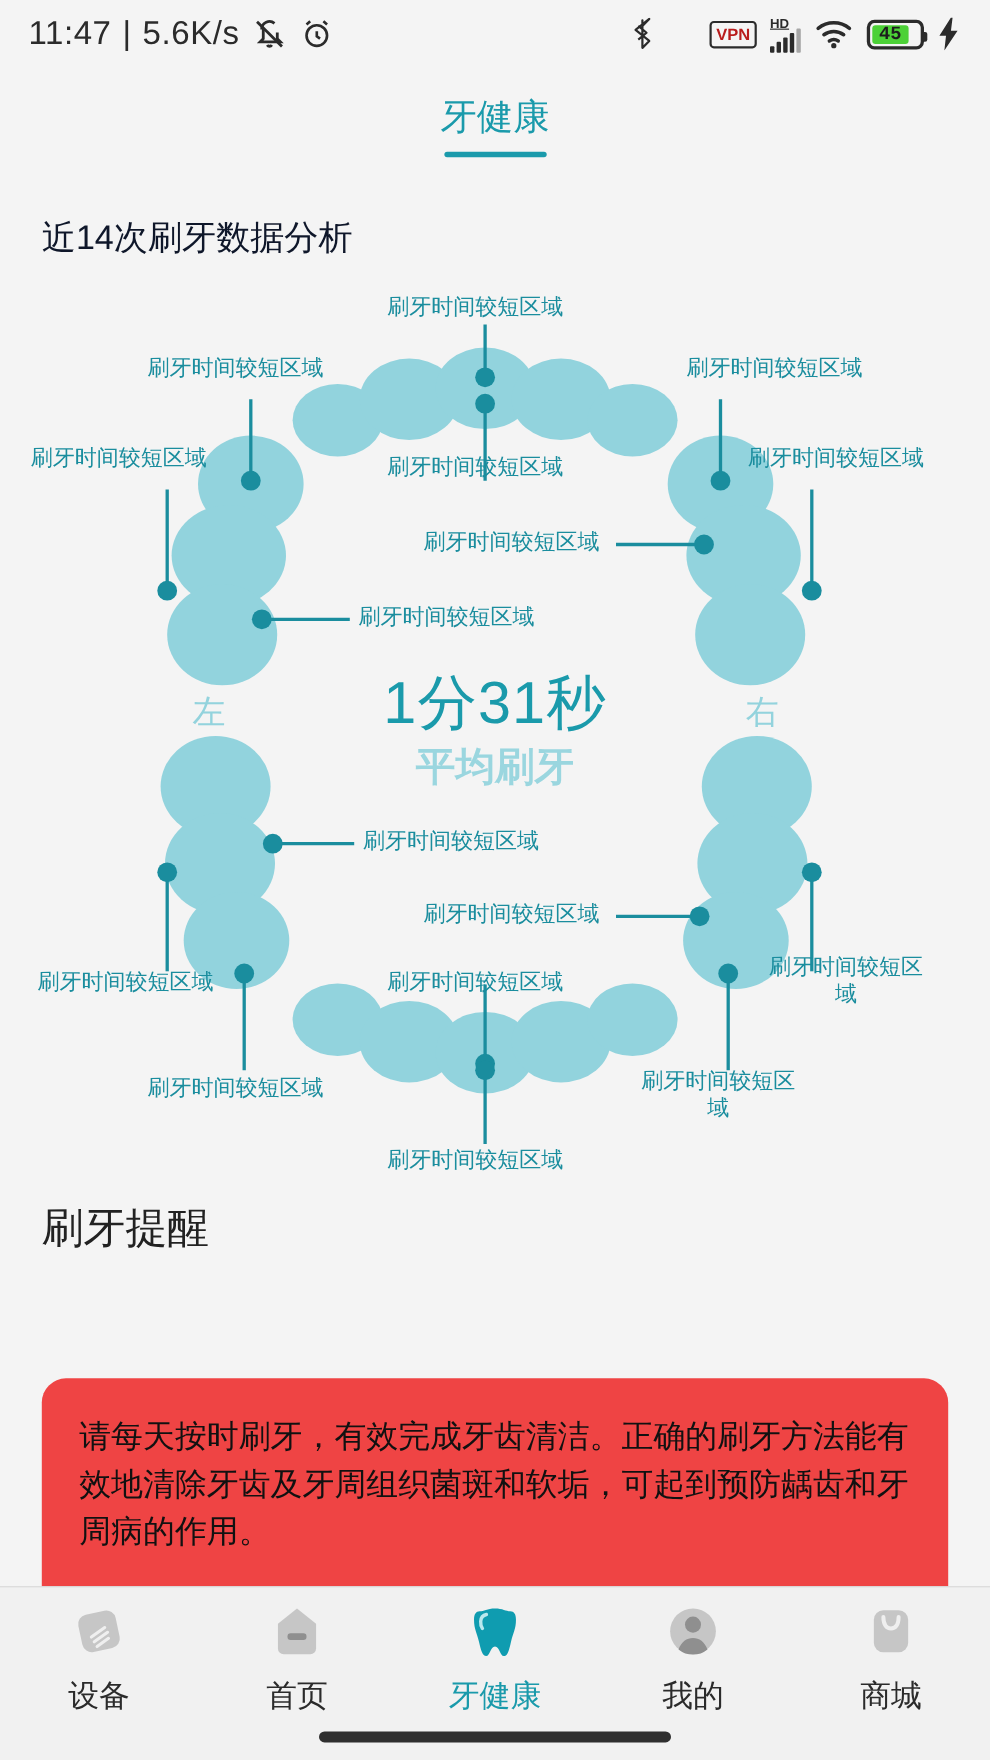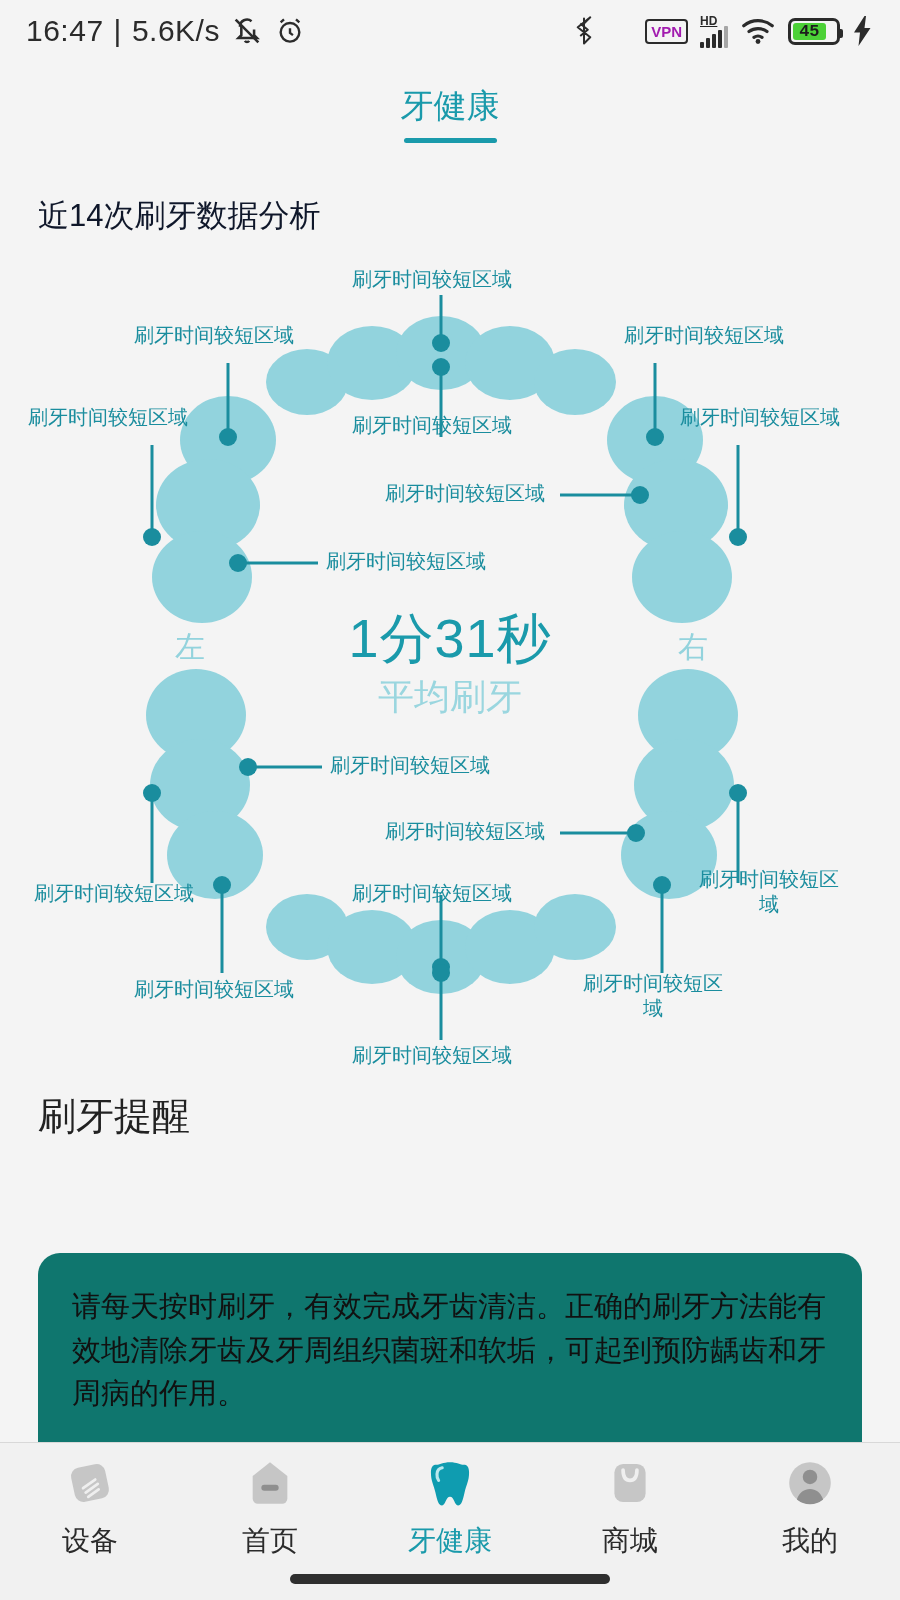--- a/index.html
+++ b/index.html
@@ -18,21 +18,21 @@
     padding:0 26px;box-sizing:border-box;
     background:#f4f4f4;
   }
   .sb-left{display:flex;align-items:center;gap:10px;}
   .sb-time{font-size:30px;color:#2b2b2b;letter-spacing:.5px;}
   .sb-right{display:flex;align-items:center;gap:12px;}
   .ic{display:inline-flex;align-items:center;justify-content:center;}
   .vpn-box{
     border:2.5px solid #2b2b2b;border-radius:4px;
     font-size:15px;font-weight:bold;line-height:1;
-    padding:3px 4px;color:#a21caf;margin-left:36px;
+    padding:3px 4px;color:#b91c1c;margin-left:36px;
   }
   .hd-wrap{display:flex;flex-direction:column;align-items:flex-start;line-height:1;text-decoration:underline;}
   .hd-txt{font-size:12px;font-weight:bold;color:#2b2b2b;margin-bottom:1px;}
   .bars{display:flex;align-items:flex-end;gap:2px;height:20px;}
   .bars i{width:4px;background:#2b2b2b;display:block;border-radius:1px;}
   .bars i:nth-child(1){height:6px;}
   .bars i:nth-child(2){height:10px;}
   .bars i:nth-child(3){height:14px;}
   .bars i:nth-child(4){height:18px;}
   .bars i:nth-child(5){height:22px;background:#a6a6a6;}
@@ -80,27 +80,27 @@
   .lbl.wrap{white-space:normal;width:150px;text-align:center;}
   .side-lbl{
     position:absolute;font-size:30px;color:#93d3dd;
   }
   .center-big{
     position:absolute;left:0;right:0;text-align:center;
     font-size:54px;color:#1a9aab;letter-spacing:1px;
   }
   .center-sub{
     position:absolute;left:0;right:0;text-align:center;
-    font-size:36px;color:#9ad6df;
+    font-size:36px;color:#9ad6df;font-weight:bold;
   }
   
   .rem-title{font-size:38px;color:#222;margin:6px 0 0 38px;}
   .rem-card{
     position:absolute;left:38px;right:38px;top:1253px;
-    background:#0f766e;border-radius:22px;
+    background:#ef4444;border-radius:22px;
     padding:32px 34px 26px 34px;box-sizing:border-box;
     overflow:hidden;height:215px;
   }
   .rem-text{
     font-size:29px;line-height:1.5;color:#111;margin:0;
   }
   
   .navbar{
     position:absolute;left:0;bottom:0;width:900px;height:158px;
     background:#f1f1f1;border-top:1px solid #d8d8d8;
@@ -116,21 +116,21 @@
   .home-ind{
     position:absolute;left:50%;transform:translateX(-50%);
     bottom:16px;width:320px;height:10px;border-radius:5px;background:#2f2f2f;
   }
 </style>
 </head>
 <body>
 
 <div class="statusbar">
   <div class="sb-left">
-    <span class="sb-time">16:47</span>
+    <span class="sb-time">11:47</span>
     <span class="sb-time">|</span>
     <span class="sb-time">5.6K/s</span>
     <span class="ic">
       <svg width="34" height="34" viewBox="0 0 24 24">
           <g fill="none" stroke="#2b2b2b" stroke-width="1.8">
             <path d="M7 9a5 5 0 0 1 8.2-3.9M17 11v4l2 2H6l2-2V9"></path>
             <path d="M10.5 19a1.8 1.8 0 0 0 3 0"></path>
             <path d="M4 4l16 16"></path>
           </g>
         </svg>
@@ -332,32 +332,32 @@
           <path d="M16 3c4 0 6 1.5 8 1.5S27 6 27 9c0 5-1.6 7-2.6 11.5C23.4 25 22.6 28 20.6 28c-2 0-2.2-5-4.6-5s-2.6 5-4.6 5c-2 0-2.8-3-3.8-7.5C6.6 16 5 14 5 9c0-3 1-4.5 3-4.5S12 3 16 3z" fill="#0f9cb0"></path>
           <path d="M11.5 6.2c-1.8.4-2.9 1.7-3 3.6-.1 1.5.3 2.9.9 3.7" fill="none" stroke="#b9e8ee" stroke-width="1.8" stroke-linecap="round"></path>
         </svg>
     </span>
     <span class="nav-label">牙健康</span>
   </div>
 
   <div class="nav-item">
     <span>
       <svg width="56" height="52" viewBox="0 0 32 30">
-          <rect x="7" y="4" width="18" height="22" rx="5" fill="#c6c6c6"></rect>
-          <path d="M12 7.5c0 4 1.6 6 4 6s4-2 4-6" fill="none" stroke="#efefef" stroke-width="2.1" stroke-linecap="round"></path>
-        </svg>
-    </span>
-    <span class="nav-label">商城</span>
-  </div>
-
-  <div class="nav-item">
-    <span>
-      <svg width="56" height="52" viewBox="0 0 32 30">
           <circle cx="16" cy="15" r="12" fill="#c6c6c6"></circle>
           <circle cx="16" cy="11.5" r="4.2" fill="#8f8f8f"></circle>
           <path d="M8.4 24.5c1.5-4 4.3-6 7.6-6s6.1 2 7.6 6a12 12 0 0 1-15.2 0z" fill="#8f8f8f"></path>
         </svg>
     </span>
     <span class="nav-label">我的</span>
   </div>
 
+  <div class="nav-item">
+    <span>
+      <svg width="56" height="52" viewBox="0 0 32 30">
+          <rect x="7" y="4" width="18" height="22" rx="5" fill="#c6c6c6"></rect>
+          <path d="M12 7.5c0 4 1.6 6 4 6s4-2 4-6" fill="none" stroke="#efefef" stroke-width="2.1" stroke-linecap="round"></path>
+        </svg>
+    </span>
+    <span class="nav-label">商城</span>
+  </div>
+
   <div class="home-ind"></div>
 </div>
 
 </body></html>

